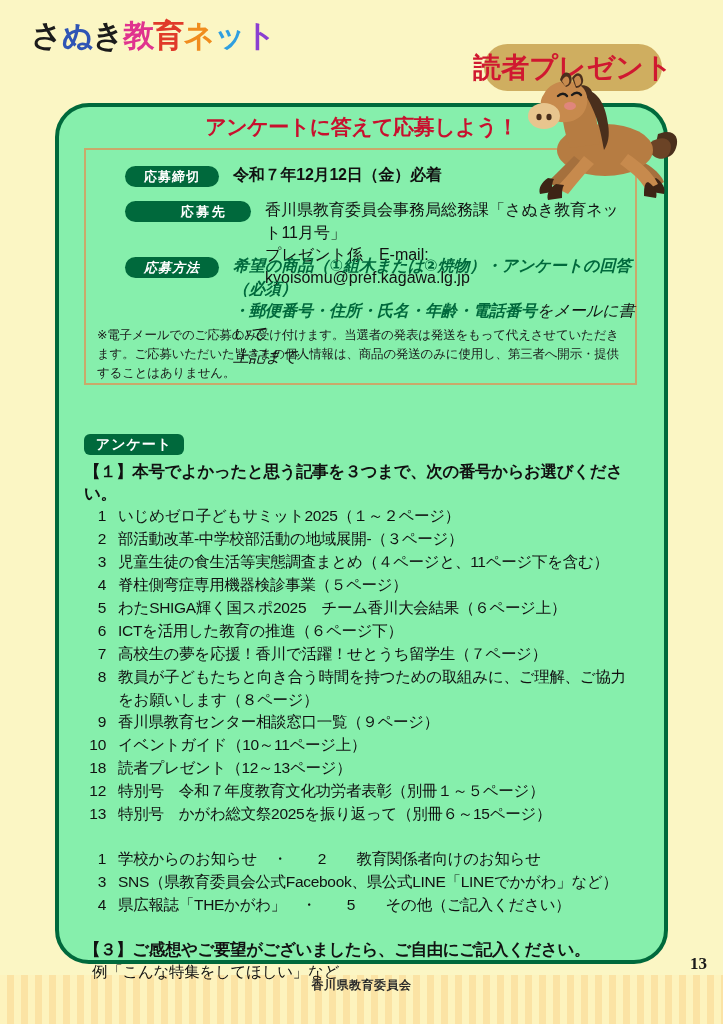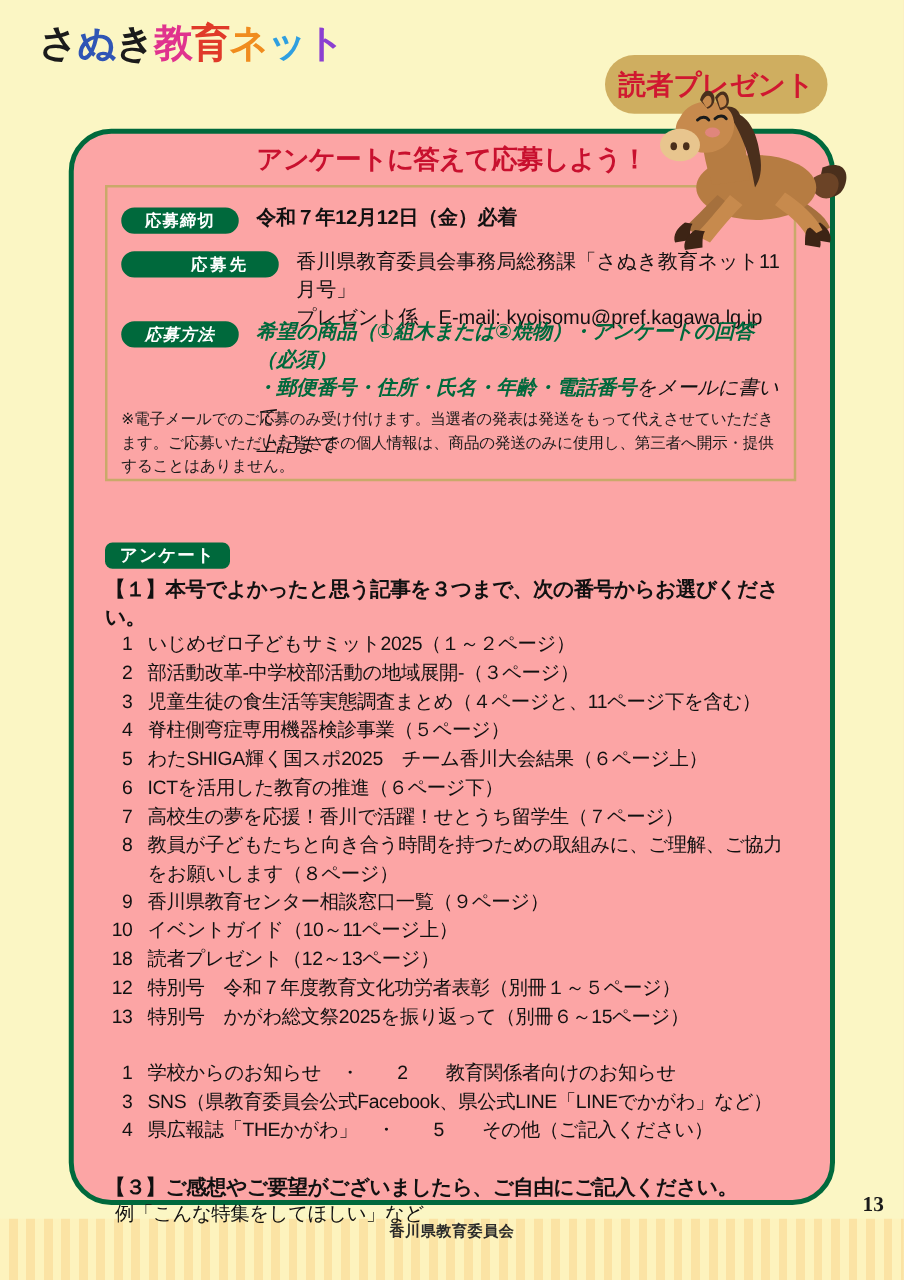--- a/index.html
+++ b/index.html
@@ -45,21 +45,21 @@
     height: 47px;
     background: #cfae60;
     border-radius: 24px;
     display: flex;
     align-items: center;
     justify-content: center;
     z-index: 4;
   }
   .ribbon-label {
     color: #d01830;
-    font-size: 22px;
+    font-size: 28px;
     font-weight: 700;
     letter-spacing: 0px;
     white-space: nowrap;
   }
 
   
   .horse {
     position: absolute;
     left: 508px;
     top: 72px;
@@ -69,21 +69,21 @@
     pointer-events: none;
   }
 
   
   .card {
     position: absolute;
     left: 55px;
     top: 103px;
     width: 613px;
     height: 861px;
-    background: #fca5a5;
+    background: #86efac;
     border: 4px solid #00693c;
     border-radius: 34px;
     box-sizing: border-box;
     z-index: 3;
   }
 
   .card-title {
     position: absolute;
     left: 0;
     right: 0;
@@ -123,20 +123,21 @@
     background: #00693c;
     border-radius: 11px;
     color: #ffffff;
     font-size: 13px;
     font-weight: 700;
     display: flex;
     align-items: center;
     justify-content: center;
     letter-spacing: 1px;
     margin-top: 2px;
+    margin-left: 28px;
   }
   .pill.wide { letter-spacing: 2.5px; padding-left: 32px; }
 
   .entry-text {
     margin-left: 14px;
     font-size: 16px;
     line-height: 1.42;
     color: #111111;
     white-space: pre-line;
   }

